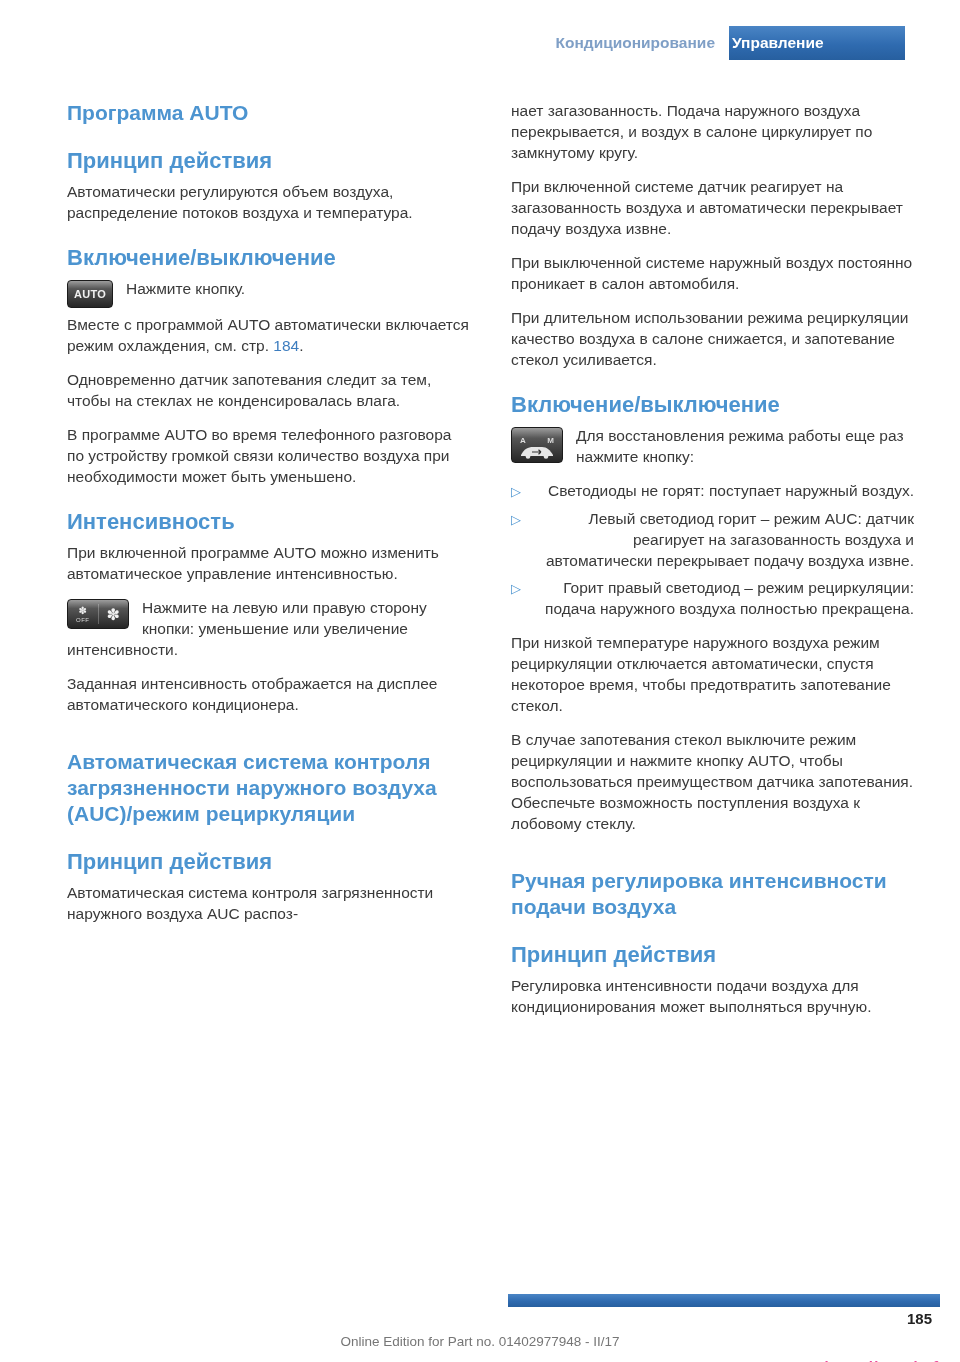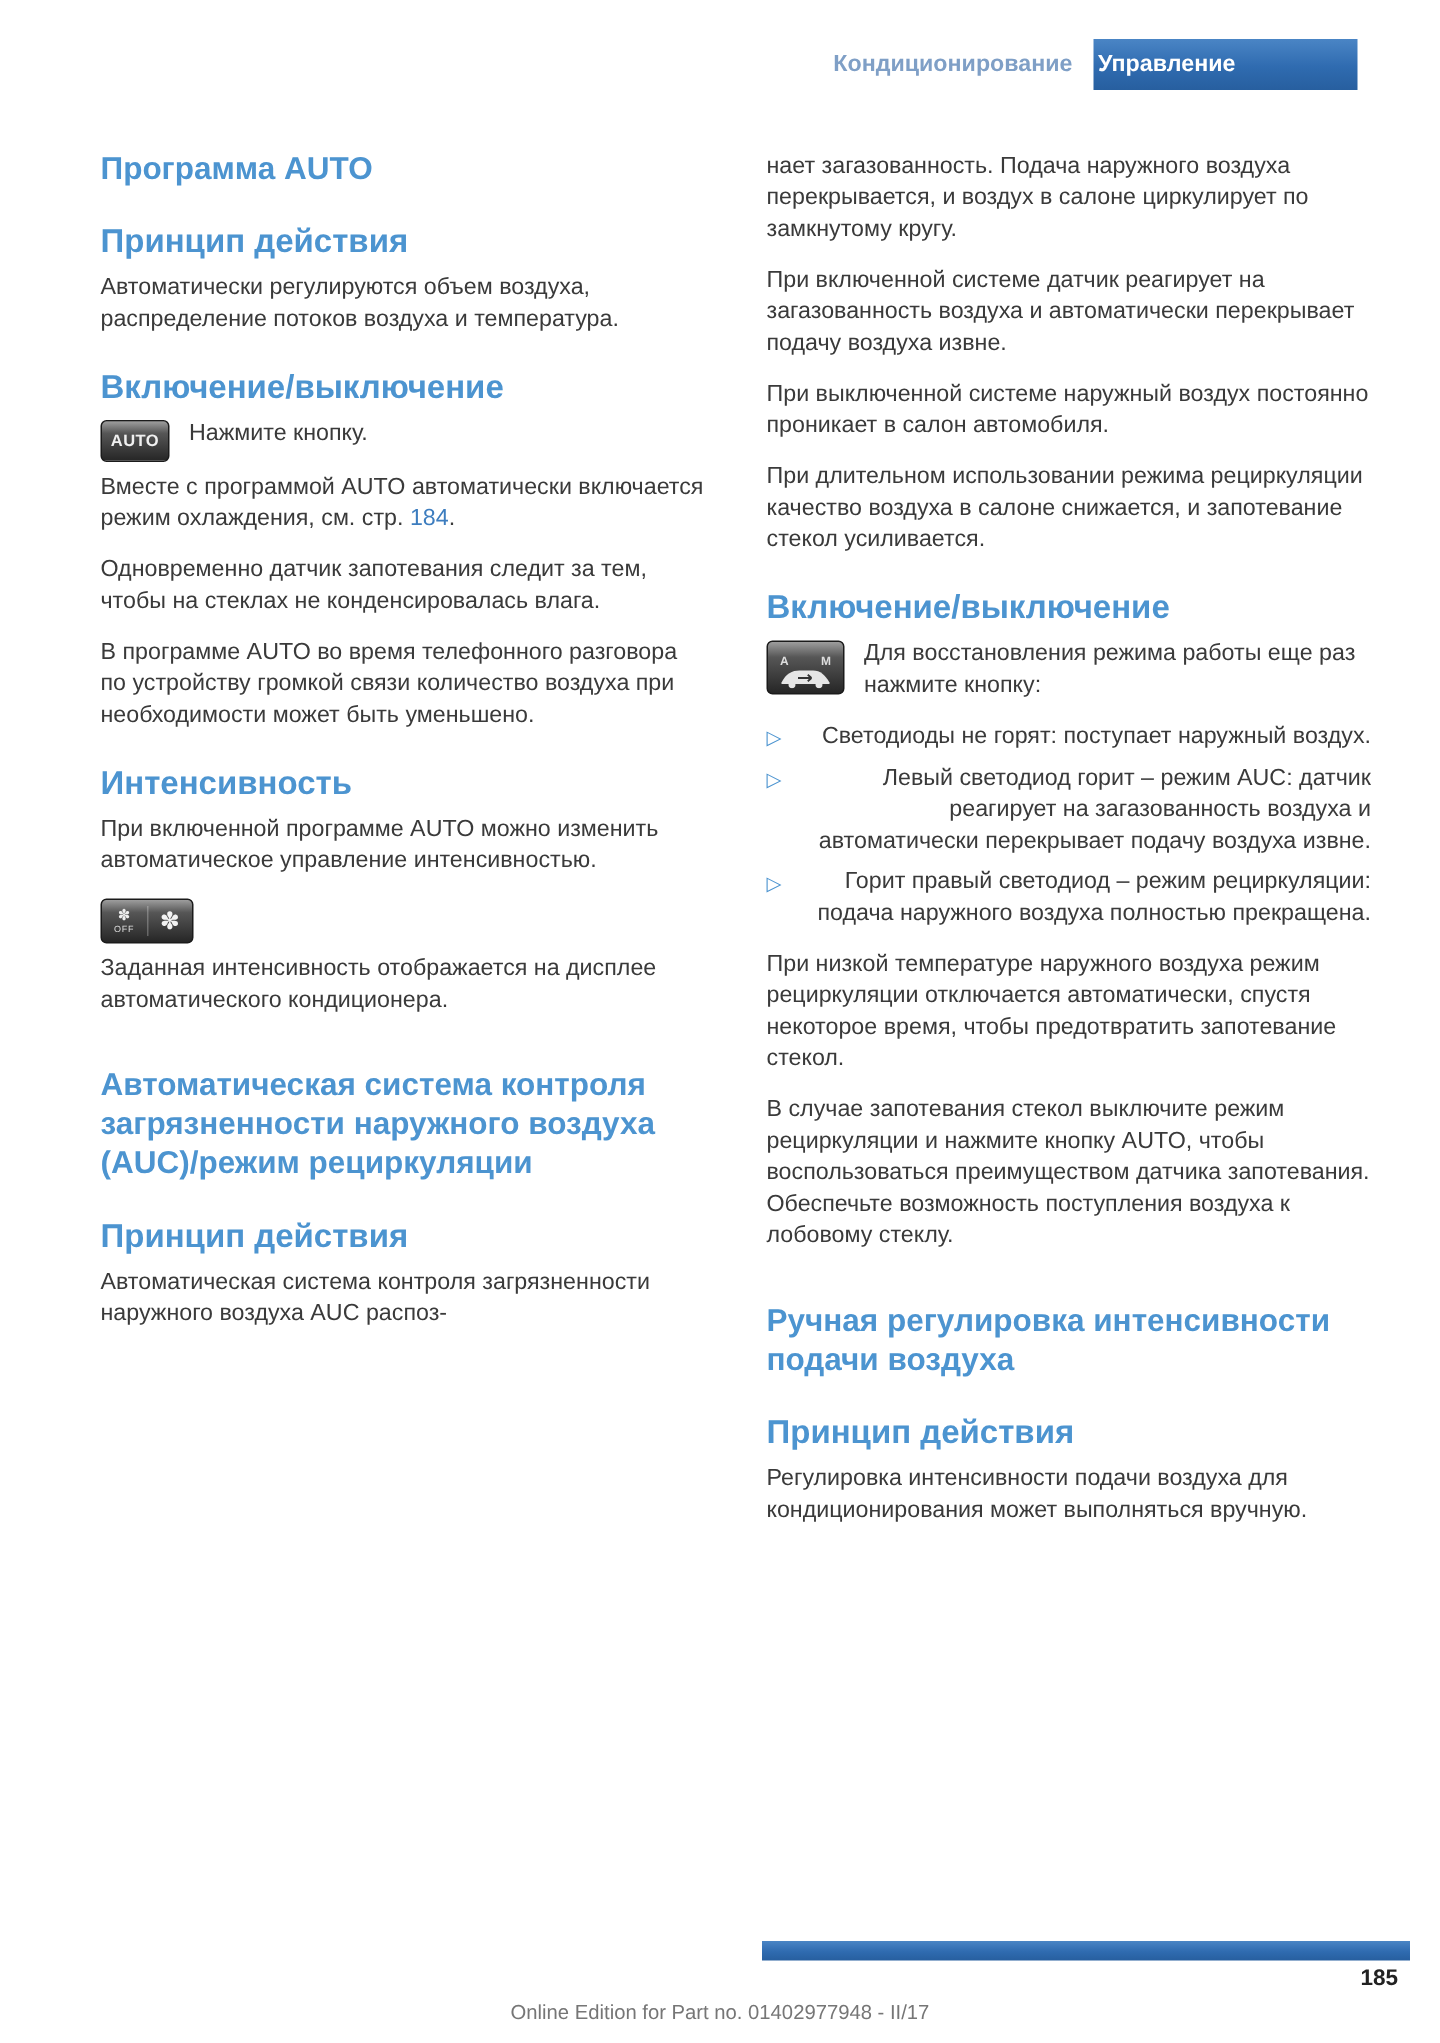--- a/index.html
+++ b/index.html
@@ -109,20 +109,21 @@
 
     <div class="media-block">
       <div class="btn-icon fan-btn">
         <span class="fan-left">
           <span class="fan-small">✽</span>
           <span class="fan-off">OFF</span>
         </span>
         <span class="fan-divider"></span>
         <span class="fan-large">✽</span>
       </div>
+      <p>Нажмите на левую или правую сторону кнопки: уменьшение или увеличение интенсивности.</p>
     </div>
 
     <p>Заданная интенсивность отображается на дисплее автоматического кондиционера.</p>
 
     <h1>Автоматическая система контроля загрязненности наружного воздуха (AUC)/режим рециркуляции</h1>
     <h2>Принцип действия</h2>
     <p>Автоматическая система контроля загрязненности наружного воздуха AUC распоз-</p>
   </div>
 
   <div class="col right">

